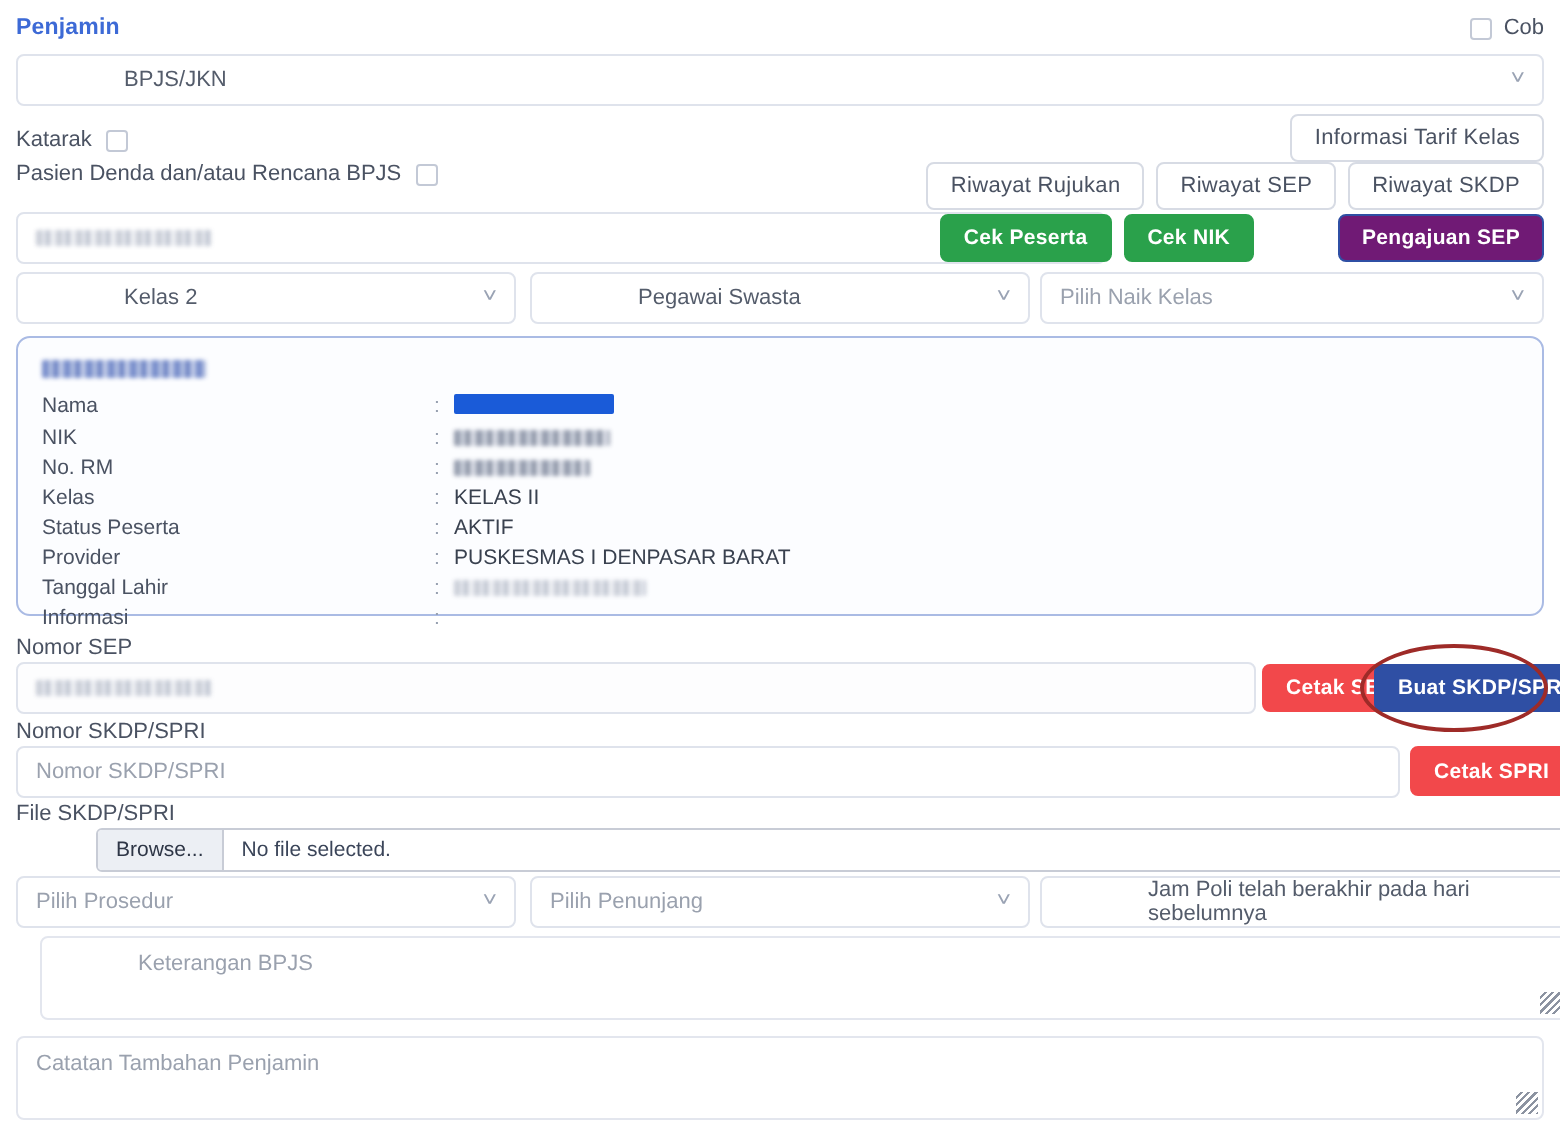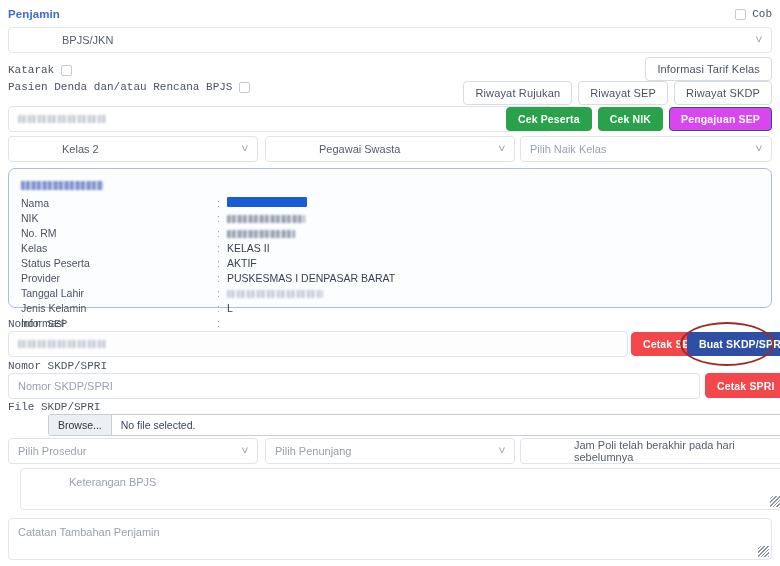--- a/index.html
+++ b/index.html
@@ -10,41 +10,41 @@
     font-family: "Liberation Sans", sans-serif;
     font-size: 11px;
     color: #3b4559;
     overflow: hidden;
   }
   .page { position: relative; width: 780px; height: 566px; padding: 0 8px; }
   .label-head {
     color:#3d6ad6; font-weight:bold; font-size:11.5px;
     letter-spacing:.1px;
   }
-  .field-label { font-size:11px; color:#4a5262;font-family:Liberation Mono, monospace; }
+  .field-label { font-size:11px; color:#4a5262; }
 
   .ctrl {
     height:26px; border:1px solid #dfe3ec; border-radius:4px;
     background:#fff; display:flex; align-items:center;
     padding:0 9px; font-size:11px; color:#6b7280;
   }
   .ctrl.sel { justify-content:space-between; }
   .ctrl .val { color:#545c6b;padding-left:44px; }
   .ctrl .ph { color:#9aa1ae; }
   .chev { color:#9aa3b4; font-size:10px; line-height:1; transform:scaleX(1.25); }
 
   .btn {
     border-radius:4px; font-size:10.5px; font-weight:bold;
     display:inline-flex; align-items:center; justify-content:center;
     height:24px; padding:0 11px; cursor:pointer; white-space:nowrap;
     letter-spacing:.15px;
   }
   .btn-outline { background:#fff; border:1px solid #d7dbe4; color:#4a5262; font-weight:normal; font-size:11px;}
   .btn-green { background:#2aa14b; color:#fff; border:1px solid #2aa14b; }
-  .btn-blue  { background:#d946ef; color:#fff; border:1px solid #2f4fa4; }
+  .btn-blue  { background:#701a75; color:#fff; border:1px solid #2f4fa4;margin-left:36px; }
   .btn-red   { background:#f2484b; color:#fff; border:1px solid #f2484b; }
   .btn-navy  { background:#2f4fa4; color:#fff; border:1px solid #2f4fa4; }
 
   .cb {
     width:11px; height:11px; border:1px solid #c3c9d6; border-radius:2px;
     background:#fff; display:inline-block; flex:none;
   }
 
   
   .redact {
@@ -204,25 +204,20 @@
             <td class="k">Provider</td>
             <td class="c">:</td>
             <td class="v">PUSKESMAS I DENPASAR BARAT</td>
           </tr>
         <tr>
             <td class="k">Tanggal Lahir</td>
             <td class="c">:</td>
             <td class="v"><span class="redact" style="width:96px;"></span></td>
           </tr>
         <tr>
-            <td class="k">Jenis Kelamin</td>
-            <td class="c">:</td>
-            <td class="v">L</td>
-          </tr>
-        <tr>
             <td class="k">Informasi</td>
             <td class="c">:</td>
             <td class="v"></td>
           </tr>
       </tbody>
     </table>
   </div>
 
   <div class="field-label" style="position:absolute; left:8px; top:318px;">Nomor SEP</div>
 

